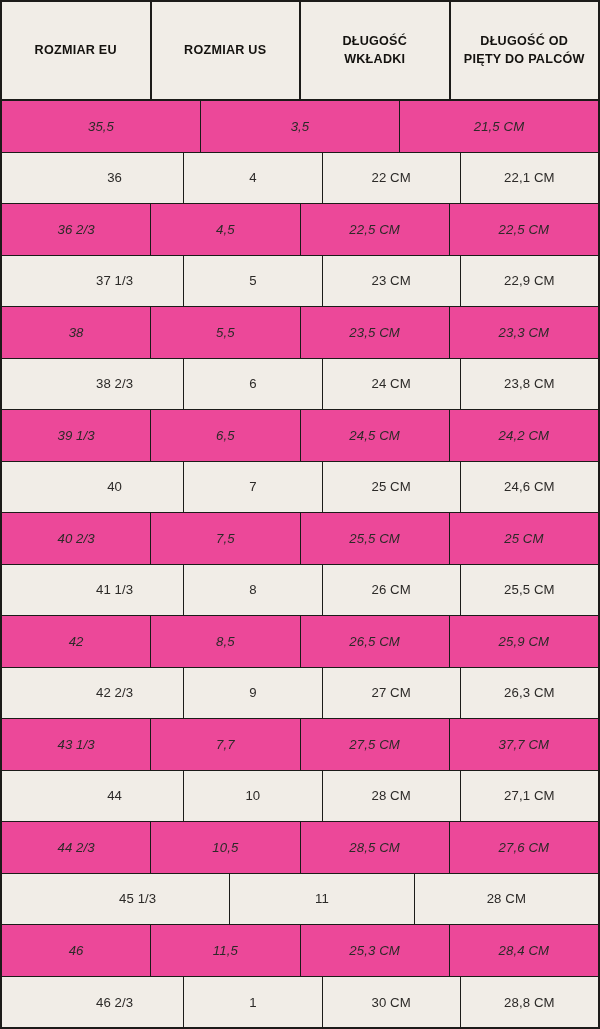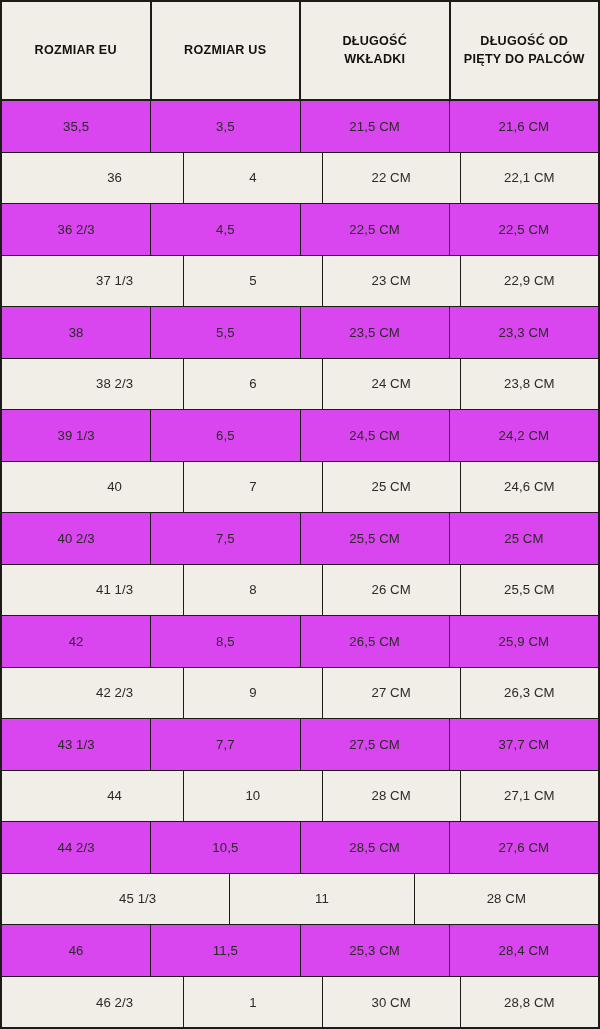--- a/index.html
+++ b/index.html
@@ -37,21 +37,22 @@
     background: #f1ede7;
     border-bottom: 2px solid #1c1b19;
   }
 
   .chart-row.data-row {
     height: 51.5px;
     border-bottom: 1.6px solid #1c1b19;
   }
 
   .chart-row.data-row.row-light {
-    background: #d946ef;
+    background: #ec4899;
+    font-style: italic;
   }
 
   .chart-row.data-row.row-tint {
     background: #f1ede7;
     padding-left: 44px;
   }
 
   .chart-row.data-row:last-child {
     border-bottom: none;
   }
@@ -115,21 +116,20 @@
       <div class="chart-cell">
         <span class="header-label">DŁUGOŚĆ OD
 PIĘTY DO PALCÓW</span>
       </div>
     </div>
   <div class="chart-body" style="display:contents;"></div>
 <div class="chart-row data-row row-light">
       <div class="chart-cell">35,5</div>
       <div class="chart-cell">3,5</div>
       <div class="chart-cell">21,5 CM</div>
-      <div class="chart-cell">21,6 CM</div>
     </div>
     <div class="chart-row data-row row-tint">
       <div class="chart-cell">36</div>
       <div class="chart-cell">4</div>
       <div class="chart-cell">22 CM</div>
       <div class="chart-cell">22,1 CM</div>
     </div>
     <div class="chart-row data-row row-light">
       <div class="chart-cell">36 2/3</div>
       <div class="chart-cell">4,5</div>

